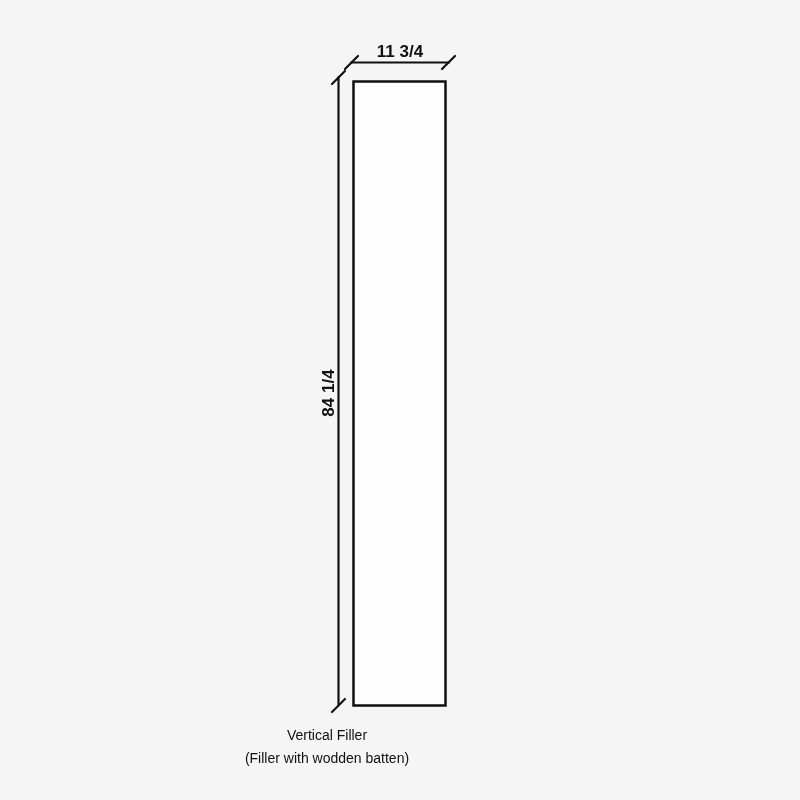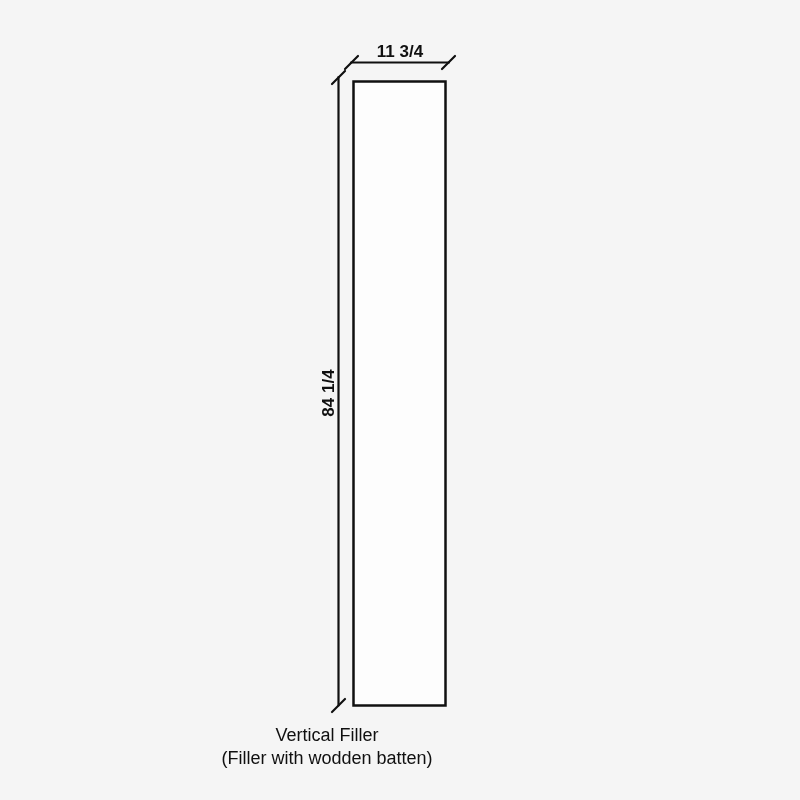--- a/index.html
+++ b/index.html
@@ -37,21 +37,21 @@
     font-weight: bold;
     fill: #101010;
   }
   .caption {
     position: absolute;
     left: 0;
     right: 0;
     top: 724px;
     text-align: center;
     color: #101010;
-    font-size: 18px;
+    font-size: 14px;
     line-height: 23px;
   }
 </style>
 </head>
 <body>
 
 <div class="canvas">
 
   <svg width="800" height="800" viewBox="0 0 800 800" xmlns="http://www.w3.org/2000/svg">
 

